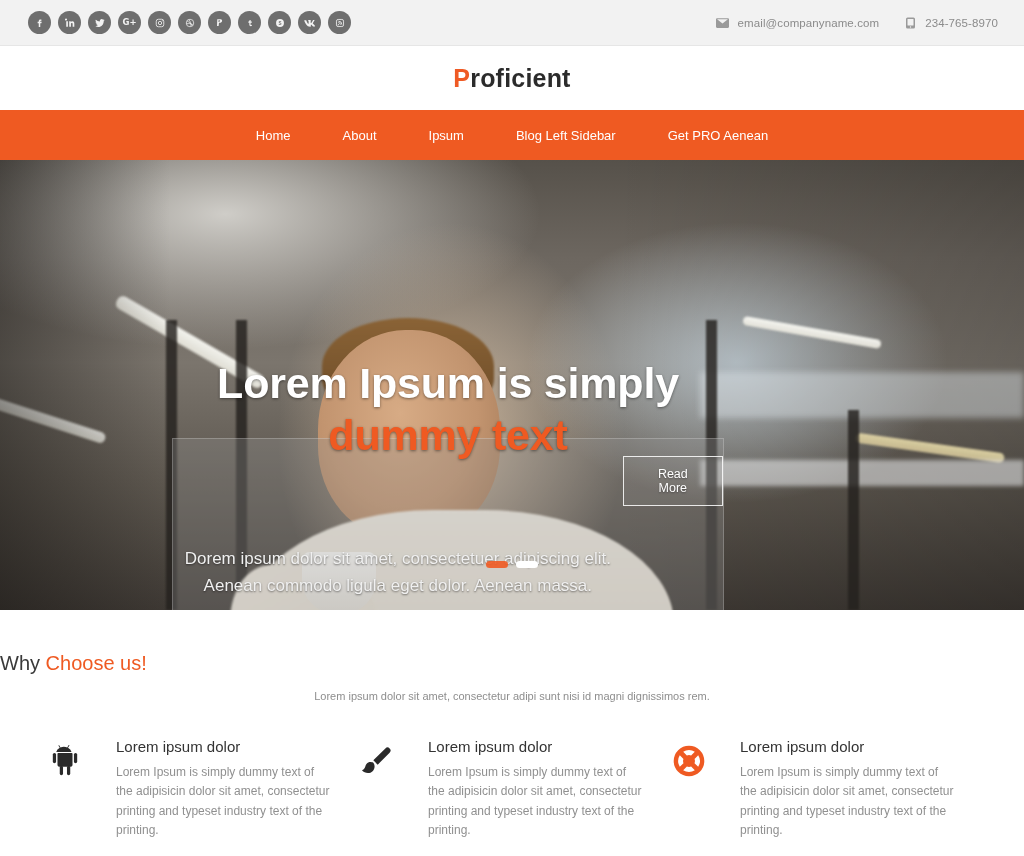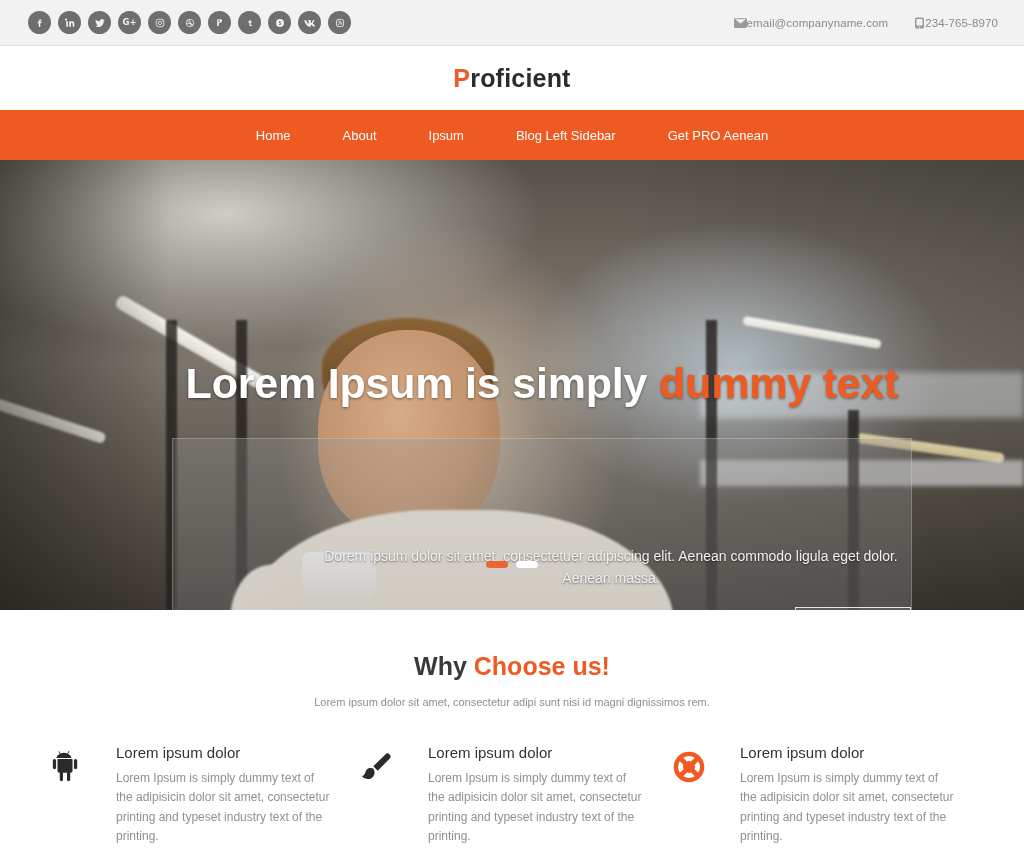--- a/index.html
+++ b/index.html
@@ -32,21 +32,21 @@
     line-height: 1;
     cursor: pointer;
     font-family: "DejaVu Sans", sans-serif;
   }
   .social-ico svg { display: block; }
   .contact-group {
     margin-left: auto;
     display: flex; align-items: center; gap: 26px;
   }
   .contact-item {
-    display: flex; align-items: center; 
+    display: flex; align-items: center; gap: 9px;
     color: #8b8b8b;
     font-size: 11.5px;
   }
   .contact-item .c-ico { color: #9a9a9a; display: flex; align-items: center; }
   .contact-item .c-text { letter-spacing: .1px; }
 
   
   .logobar {
     height: 64px;
     background: #ffffff;
@@ -160,43 +160,43 @@
     border-radius: 8px 8px 34px 34px;
     filter: blur(.5px);
   }
   .hero-dark {
     position: absolute; left: 0; top: 0; width: 170px; bottom: 0;
     background: linear-gradient(90deg, rgba(20,18,16,.45), rgba(20,18,16,0));
   }
 
   .hero-overlay {
     position: absolute;
-    left: 172px; top: 278px; width: 740px; height: 204px;
+    left: 172px; top: 278px; width: 552px; height: 204px;
     background: rgba(150,150,150,.30);
     border: 1px solid rgba(255,255,255,.22);
-    display: flex; flex-direction: column; align-items: flex-end;
+    display: flex; flex-direction: row; align-items: flex-start;
   }
   .hero-title {
     position: absolute;
     left: 0; right: 0; top: -82px;
     text-align: center;
     font-size: 43px;
     font-weight: bold;
     color: #ffffff;
     line-height: 1.22;
     text-shadow: 0 1px 3px rgba(0,0,0,.45);
     letter-spacing: -.2px;
   }
   .hero-title .accent { color: #ef5a22; }
   .hero-sub {
     width: 600px;
     margin-top: 106px;
     text-align: center;
     color: #f0f0f0;
-    font-size: 14px;
+    font-size: 17px;
     line-height: 1.6;
     text-shadow: 0 1px 2px rgba(0,0,0,.5);
   }
   .read-more {
     margin-top: 17px;
     border: 1px solid rgba(255,255,255,.85);
     color: #ffffff;
     background: rgba(255,255,255,.06);
     padding: 10px 26px;
     font-size: 12.5px;
@@ -214,23 +214,23 @@
     opacity: .9;
   }
   .dot.active { background: #ffffff; opacity: 1; }
 
   
   .why {
     padding-top: 42px;
     background: #ffffff;
   }
   .why-title {
-    text-align: center;
-    font-size: 25px;
-    font-weight: bold;
+    text-align: left;
+    font-size: 20px;
+    font-weight: normal;
     color: #3a3a3a;
   }
   .why-title .accent { color: #ef5a22; }
   .why-sub {
     text-align: center;
     color: #8e8e8e;
     font-size: 11px;
     margin-top: 15px;
   }
   .features {

